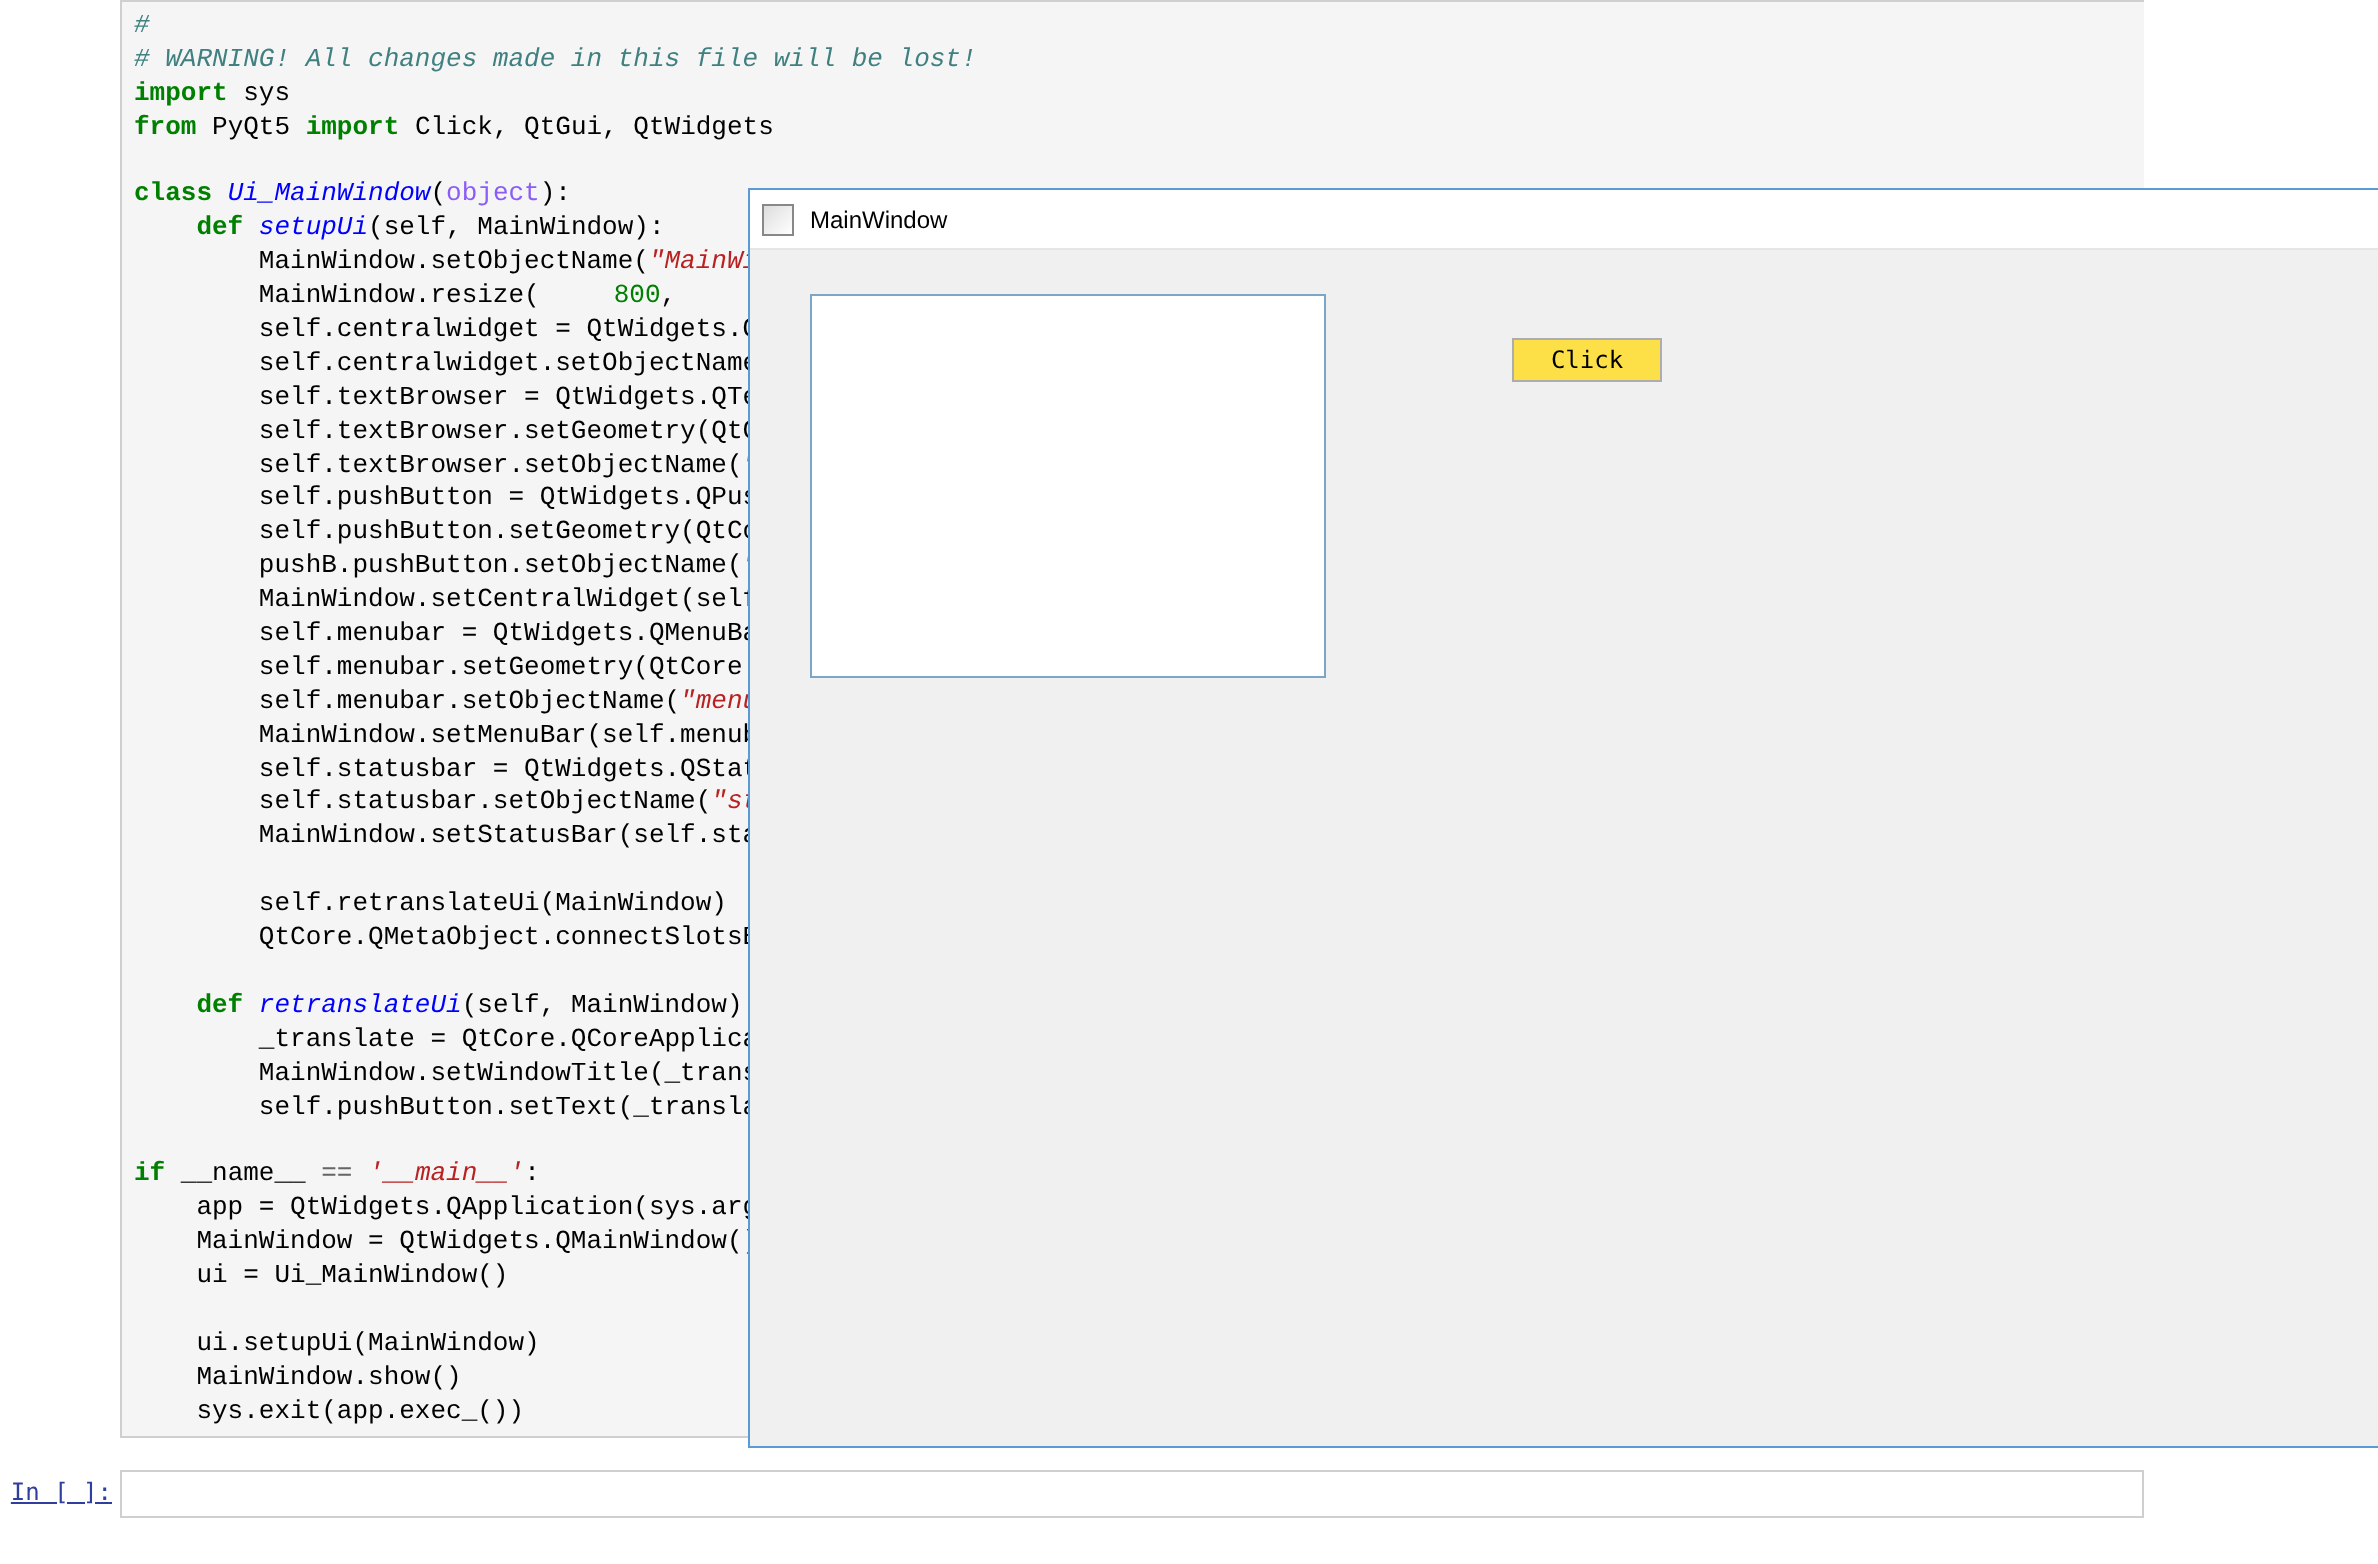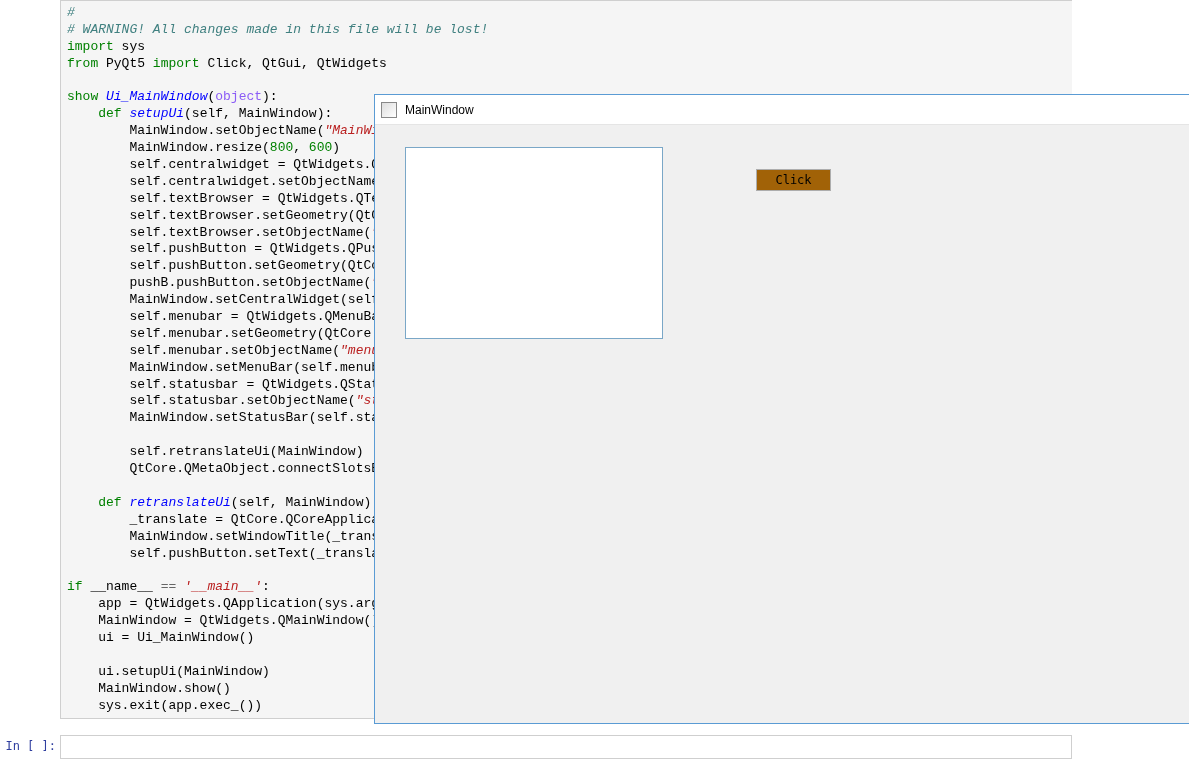--- a/index.html
+++ b/index.html
@@ -16,20 +16,21 @@
   display: flex;
   align-items: stretch;
 }
 .prompt-col {
   width: 60px;
   padding: 4px 4px;
   text-align: right;
   color: #303F9F;
   font-family: monospace;
   font-size: 12px;
+  text-decoration: underline;
 }
 .code-cell {
   flex: 1;
   background: #f5f5f5;
   border: 1px solid #cfcfcf;
   padding: 4px 6px;
   line-height: 1.3;
   white-space: pre;
   font-family: Consolas, "Courier New", monospace;
   font-size: 13px;
@@ -37,25 +38,25 @@
   overflow: hidden;
 }
 .input-cell {
   flex: 1;
   background: #fff;
   border: 1px solid #cfcfcf;
   height: 24px;
   padding: 2px 4px;
 }
 .c-comment { color: #408080; font-style: italic; }
-.c-key { color: #008000; font-weight: normal; }
+.c-key { color: #008000; font-weight: bold; }
 .c-name { color: #0000FF; font-style: italic; }
 .c-builtin { color: #8b5cf6; }
 .c-str { color: #BA2121; font-style: italic; }
-.c-num { color: #008000; }
+.c-num { color: #008000; margin-left: 37px; }
 .c-op { color: #666; }
 
 
 .app-window {
   position: absolute;
   left: 374px;
   top: 94px;
   width: 964px;
   height: 630px;
   background: #fff;
@@ -109,21 +110,21 @@
   height: 192px;
   background: #fff;
   border: 1px solid #7aa7c7;
 }
 .click-btn {
   position: absolute;
   left: 381px;
   top: 44px;
   width: 75px;
   height: 22px;
-  background: #a16207;
+  background: #fde047;
   border: 1px solid #adadad;
   font-family: "SimSun", monospace;
   font-size: 12px;
   text-align: center;
   line-height: 20px;
 }
 .resize-grip {
   position: absolute;
   right: 2px;
   bottom: 2px;
@@ -151,21 +152,21 @@
 </head>
 <body>
 
 <div class="notebook-row">
   <div class="prompt-col"></div>
   <div class="code-cell"><span class="c-comment">#</span>
 <span class="c-comment"># WARNING! All changes made in this file will be lost!</span>
 <span class="c-key">import</span><span> sys</span>
 <span class="c-key">from</span><span> PyQt5 </span><span class="c-key">import</span><span> Click, QtGui, QtWidgets</span>
 
-<span class="c-key">show </span><span class="c-name">Ui_MainWindow</span><span>(</span><span class="c-builtin">object</span><span>):</span>
+<span class="c-key">class </span><span class="c-name">Ui_MainWindow</span><span>(</span><span class="c-builtin">object</span><span>):</span>
 <span class="c-key">    def </span><span class="c-name">setupUi</span><span>(self, MainWindow):</span>
 <span>        MainWindow.setObjectName(</span><span class="c-str">"MainWindow</span>
 <span>        MainWindow.resize(</span><span class="c-num">800</span><span>, </span><span class="c-num">600</span><span>)</span>
 <span>        self.centralwidget = QtWidgets.QWidg</span>
 <span>        self.centralwidget.setObjectName(</span><span class="c-str">"ce</span>
 <span>        self.textBrowser = QtWidgets.QTextBr</span>
 <span>        self.textBrowser.setGeometry(QtCore.</span>
 <span>        self.textBrowser.setObjectName(</span><span class="c-str">"text</span>
 <span>        self.pushButton = QtWidgets.QPushBut</span>
 <span>        self.pushButton.setGeometry(QtCore.Q</span>

